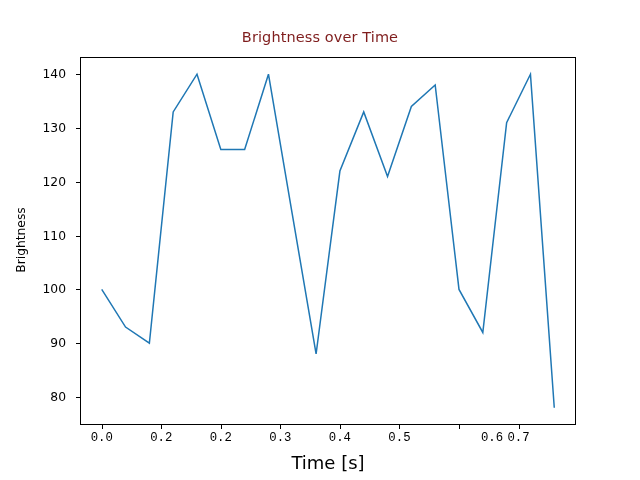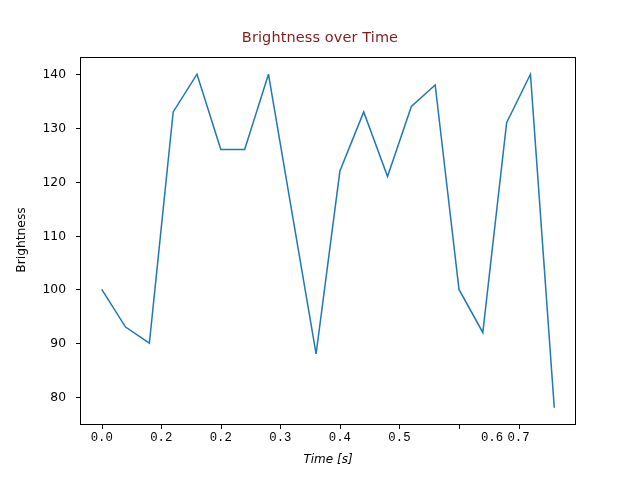--- a/index.html
+++ b/index.html
@@ -112,23 +112,22 @@
     text-align: center;
     font-size: 12.3px;
     color: #000000;
   }
   #xlabel {
     position: absolute;
     left: 80px;
     top: 452px;
     width: 496px;
     text-align: center;
-    font-size: 12px;
+    font-size: 18px;
     color: #000000;
-    font-style: italic;
   }
 </style>
 </head>
 <body>
 
 <div id="figure">
 
   <div id="chart-title">Brightness over Time</div>
 
   <div id="ylabel">Brightness</div>

